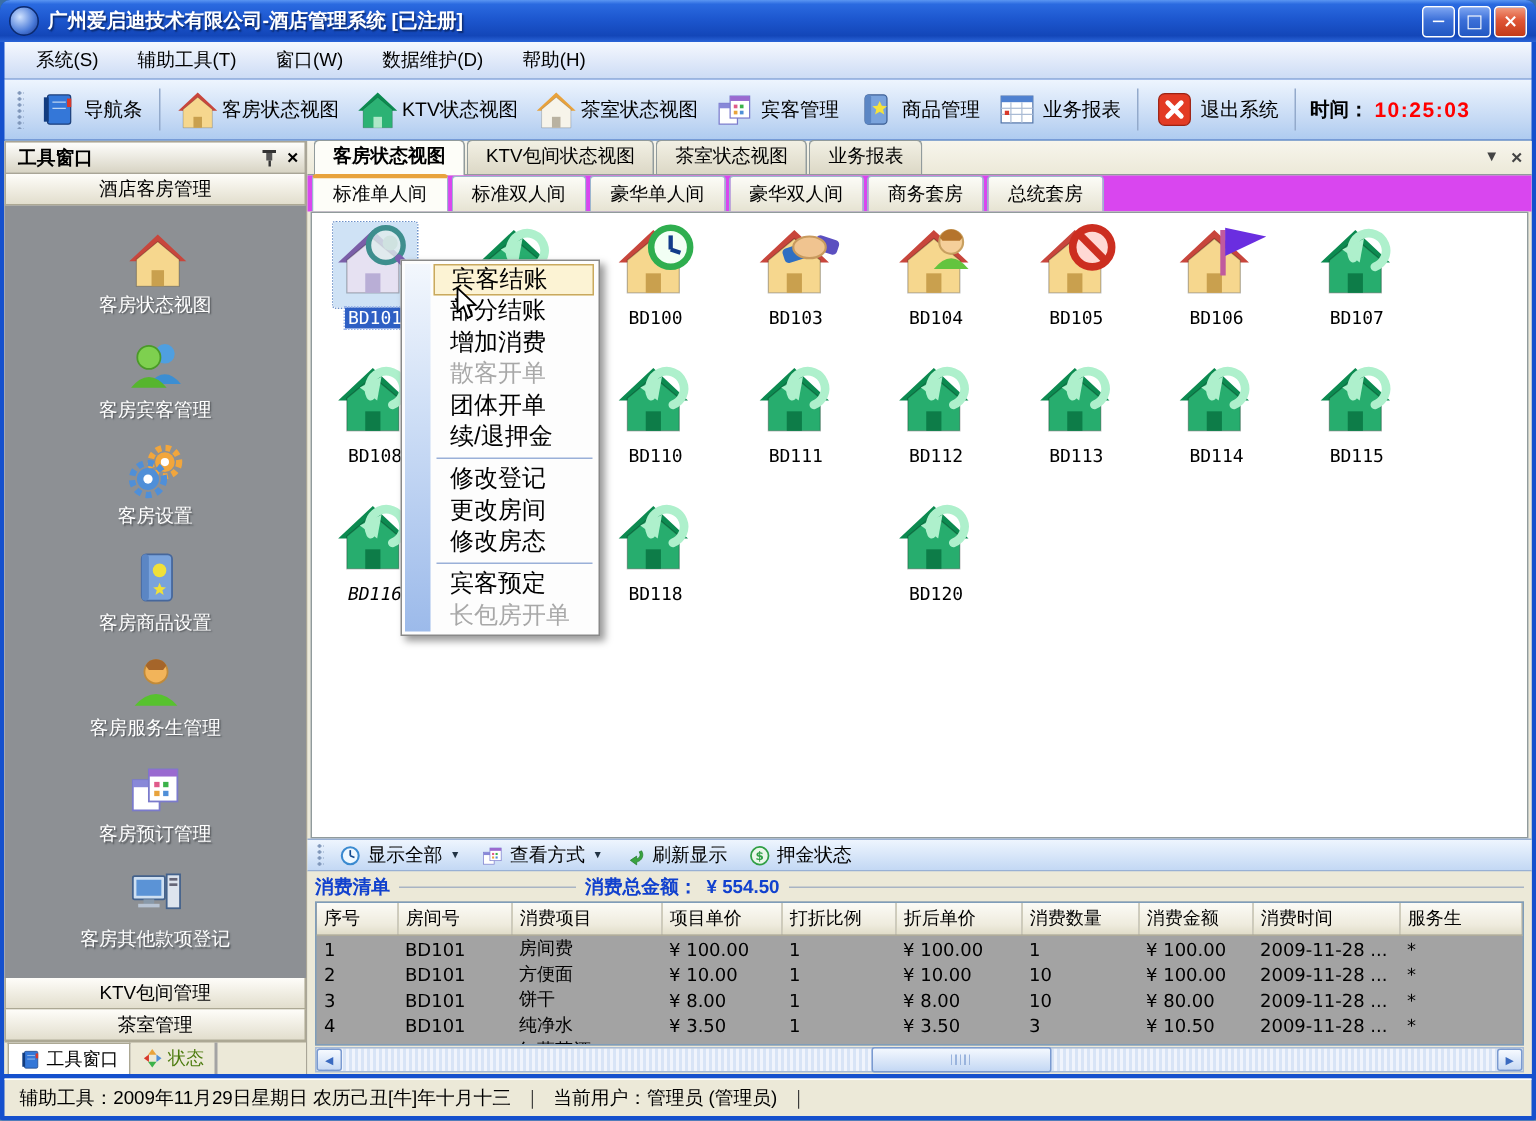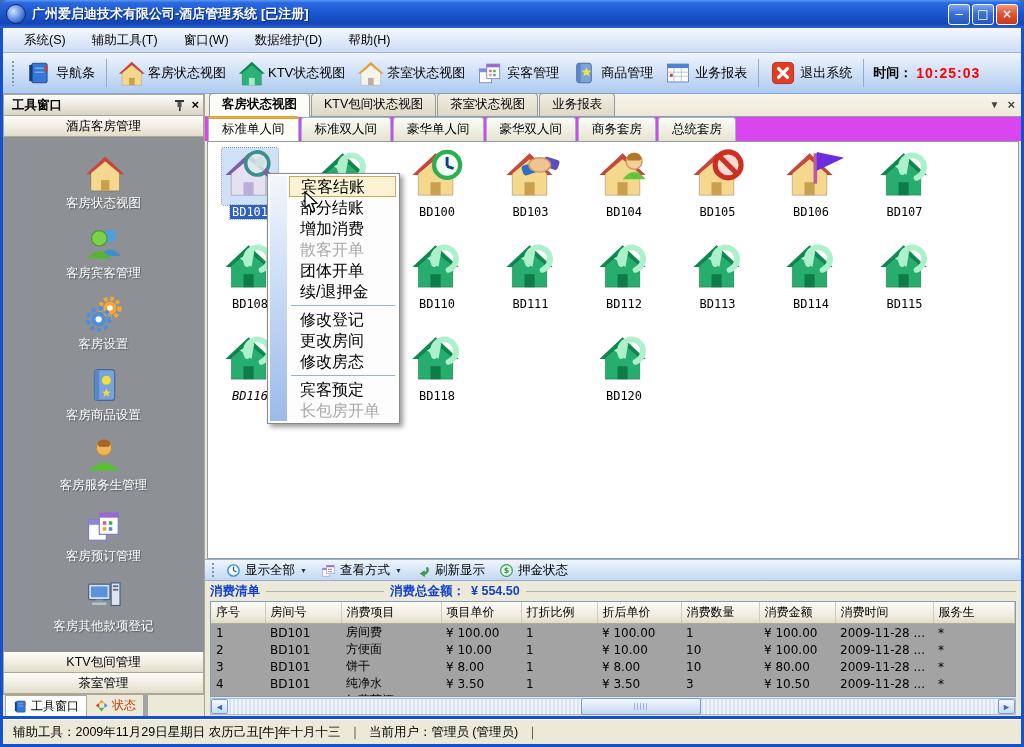--- a/index.html
+++ b/index.html
@@ -30,21 +30,21 @@
   
   .sidebar{position:absolute;left:0;top:0;width:202px;height:622px;display:flex;flex-direction:column;border-right:1px solid #a9a597;box-sizing:border-box;background:#ece9d8;}
   .tw-titlebar{height:22px;background:linear-gradient(180deg,#fefefc,#d8d4c4);border:1px solid #a9a597;display:flex;align-items:center;padding:0 4px 0 8px;font-weight:bold;box-sizing:border-box;}
   .tw-icons{margin-left:auto;display:flex;align-items:center;gap:6px;}
   .twx{font-weight:bold;font-size:13px;cursor:pointer;line-height:12px;}
   .pin{cursor:pointer;display:inline-flex;}
   .group-btn{height:21px;background:linear-gradient(180deg,#fefdf9,#e2decd);border:1px solid #aca894;border-top:none;font-size:12.5px;cursor:pointer;font-family:inherit;}
   .side-panel{flex:1;background:#8d9094;display:flex;flex-direction:column;justify-content:space-evenly;align-items:center;padding:4px 0;}
   .side-item{display:flex;flex-direction:column;align-items:center;gap:3px;color:#fff;cursor:pointer;font-size:12.5px;text-shadow:1px 1px 1px #55585c;}
   .side-tabs{height:21px;border-top:1px solid #aca894;display:flex;align-items:stretch;background:#ece9d8;padding-left:2px;}
-  .stab{display:flex;align-items:center;gap:3px;padding:0 7px;font-size:12px;cursor:pointer;color:#c2410c;border-right:5px solid #a3a3a3;}
+  .stab{display:flex;align-items:center;gap:3px;padding:0 7px;font-size:12px;cursor:pointer;color:#4d7c0f;border-right:2px solid #a3a3a3;}
   .stab.active{background:#fff;color:#000;border:1px solid #aca894;border-bottom:none;}
   
   .main{position:absolute;left:202px;top:0;width:816px;height:622px;background:#ece9d8;}
   .doc-tabs{position:absolute;left:0;top:0;width:816px;height:23px;display:flex;align-items:flex-end;padding-left:4px;box-sizing:border-box;border-bottom:1px solid #919b9c;background:linear-gradient(180deg,#f7f5ec,#ece9d8);}
   .dtab{padding:2px 12px 3px;border:1px solid #919b9c;border-bottom:none;border-radius:4px 4px 0 0;background:linear-gradient(180deg,#f2f0e4,#dcd8c6);margin-right:1px;cursor:pointer;font-size:12.5px;white-space:nowrap;}
   .dtab.active{background:#fdfdf8;font-weight:bold;position:relative;top:1px;padding-bottom:4px;}
   .dt-ctrl{position:absolute;right:6px;top:4px;display:flex;gap:8px;color:#444;}
   .dt-ctrl span{cursor:pointer;font-size:10px;line-height:14px;}
   .dt-ctrl .x{font-size:13px;font-weight:bold;line-height:13px;}
   .room-tabs{position:absolute;left:0;top:23px;width:816px;height:24px;display:flex;align-items:flex-end;padding-left:3px;box-sizing:border-box;background:#d946ef;}

